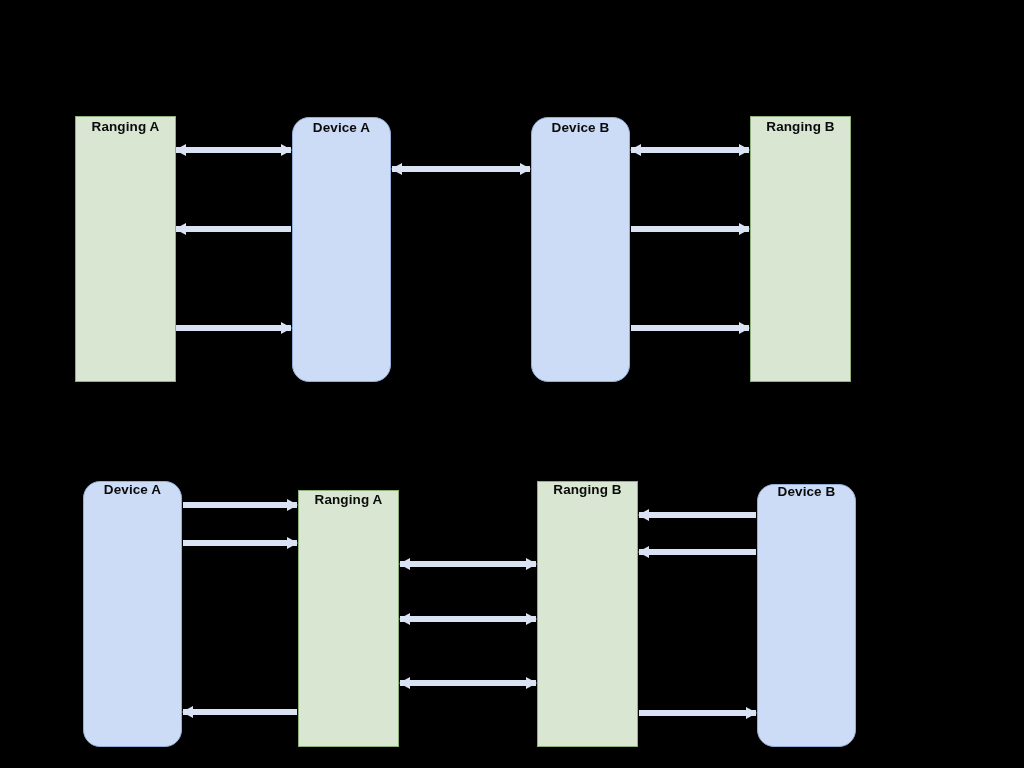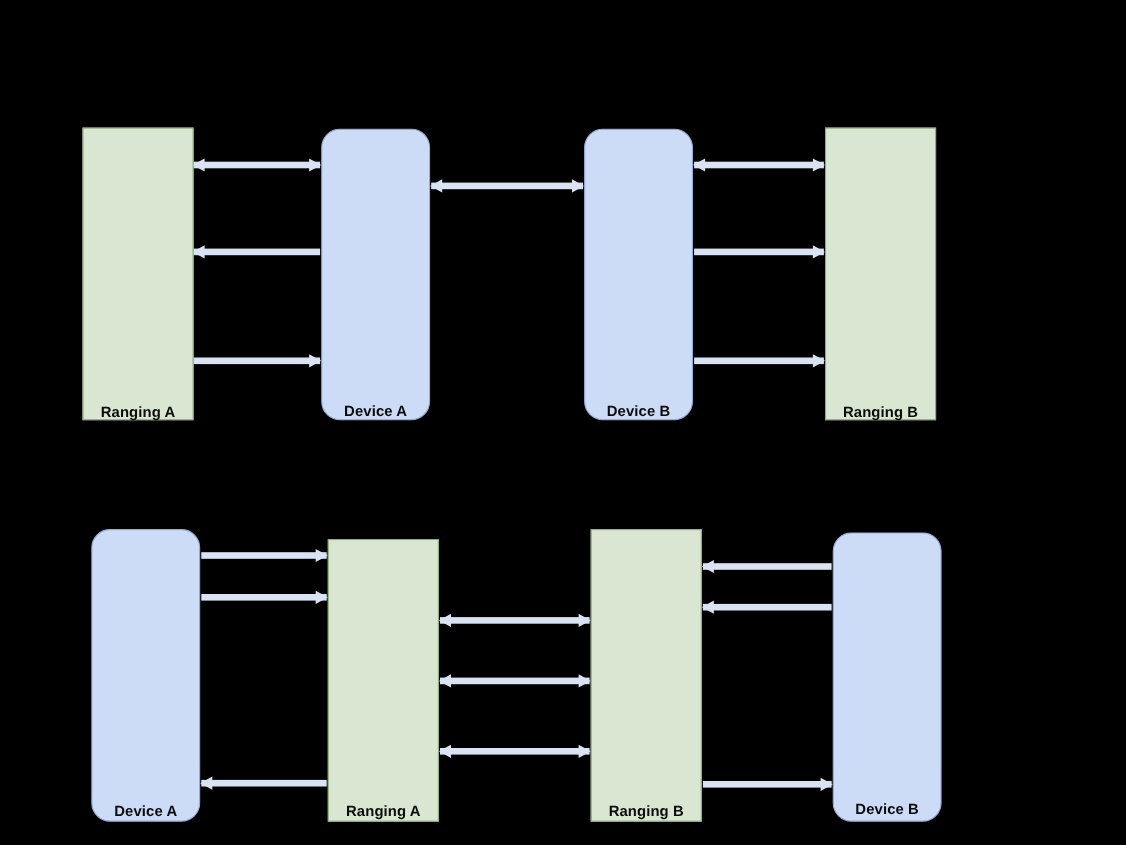--- a/index.html
+++ b/index.html
@@ -11,21 +11,21 @@
     position: relative;
     width: 1024px;
     height: 768px;
     background: #000000;
     overflow: hidden;
     font-family: "Liberation Sans", sans-serif;
   }
   .node {
     position: absolute;
     display: flex;
-    align-items: flex-end;
+    align-items: flex-start;
     justify-content: center;
     box-sizing: border-box;
     font-size: 13.5px;
     font-weight: bold;
     letter-spacing: 0.1px;
     color: #0b0b0b;
     text-align: center;
     line-height: 1.2;
   }
   .node.green {

